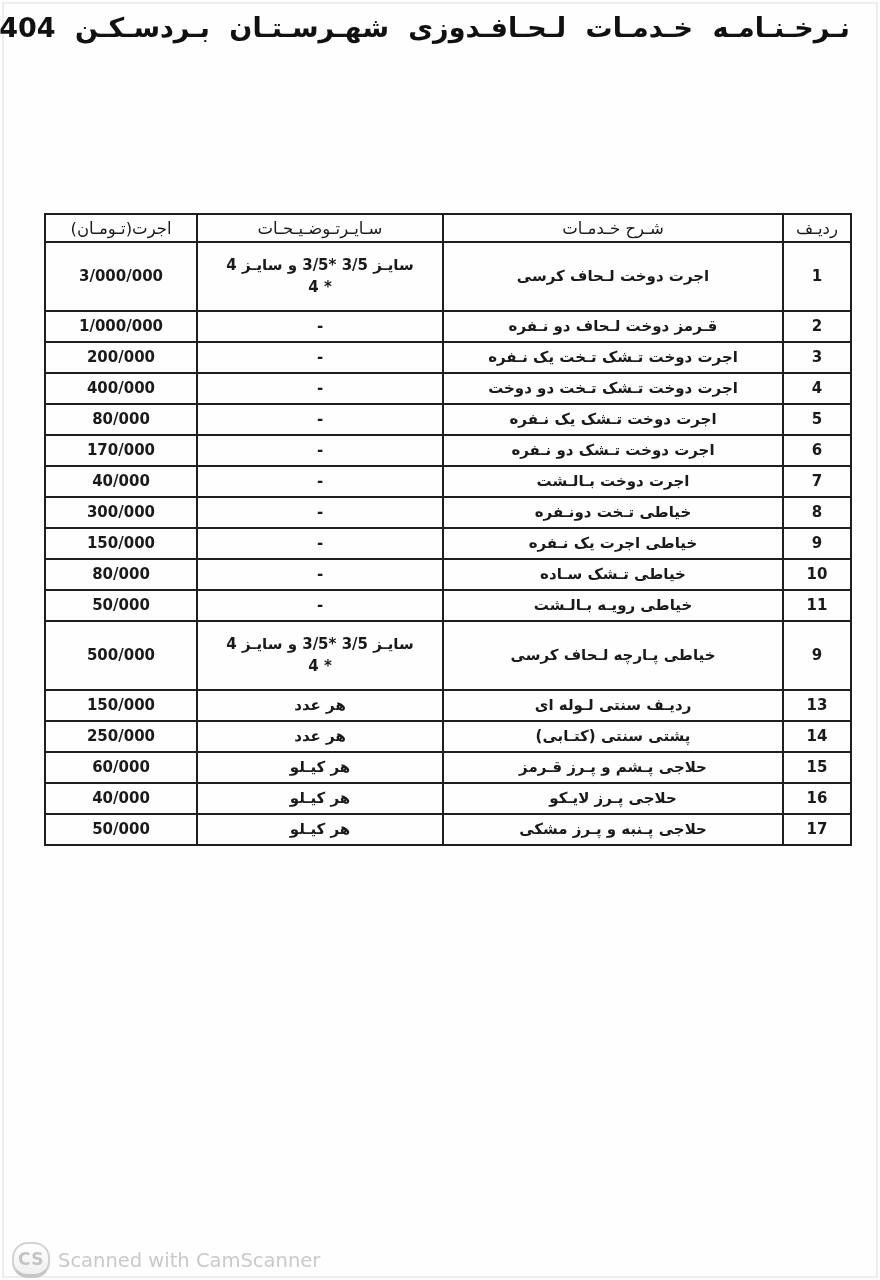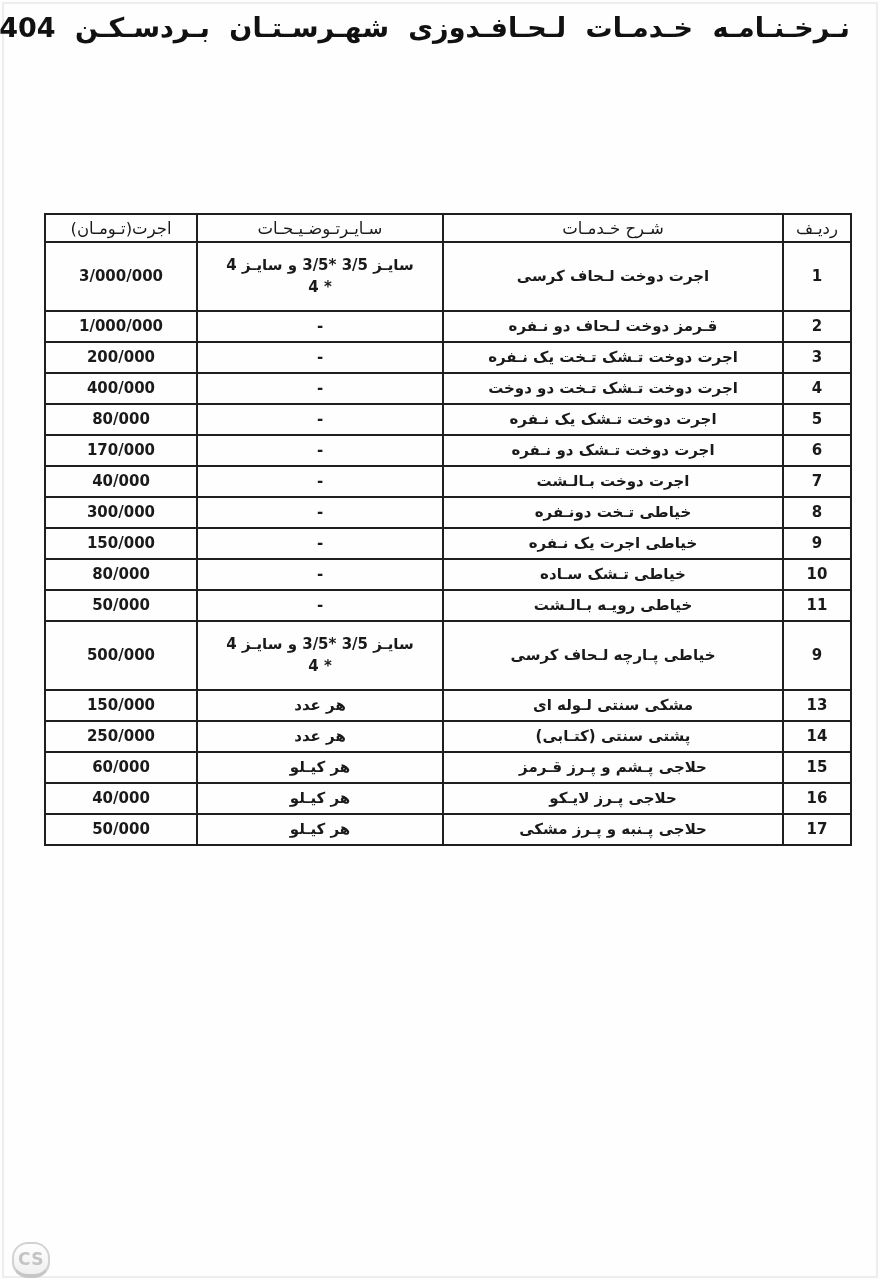--- a/index.html
+++ b/index.html
@@ -141,21 +141,21 @@
   </tr>
         <tr class="tall">
     <td class="cell-no">9</td>
     <td class="cell-service">خیاطی پـارچه لـحاف کرسی</td>
     <td class="cell-details">سایـز 3/5 *3/5  و سایـز 4
 * 4</td>
     <td class="cell-fee">500/000</td>
   </tr>
         <tr>
     <td class="cell-no">13</td>
-    <td class="cell-service">مشکی سنتی لـوله  ای</td>
+    <td class="cell-service">ردیـف سنتی لـوله  ای</td>
     <td class="cell-details">هر عدد</td>
     <td class="cell-fee">150/000</td>
   </tr>
         <tr>
     <td class="cell-no">14</td>
     <td class="cell-service">پشتی سنتی (کتـابی)</td>
     <td class="cell-details">هر عدد</td>
     <td class="cell-fee">250/000</td>
   </tr>
         <tr>
@@ -175,13 +175,14 @@
     <td class="cell-service">حلاجی پـنبه و پـرز مشکی</td>
     <td class="cell-details">هر کیـلو</td>
     <td class="cell-fee">50/000</td>
   </tr>
       </tbody>
   </table>
 </div>
 
 <div class="cam-footer">
   <div class="cs-badge">CS</div>
+  <div class="cam-text">Scanned with CamScanner</div>
 </div>
 
 </body></html>

